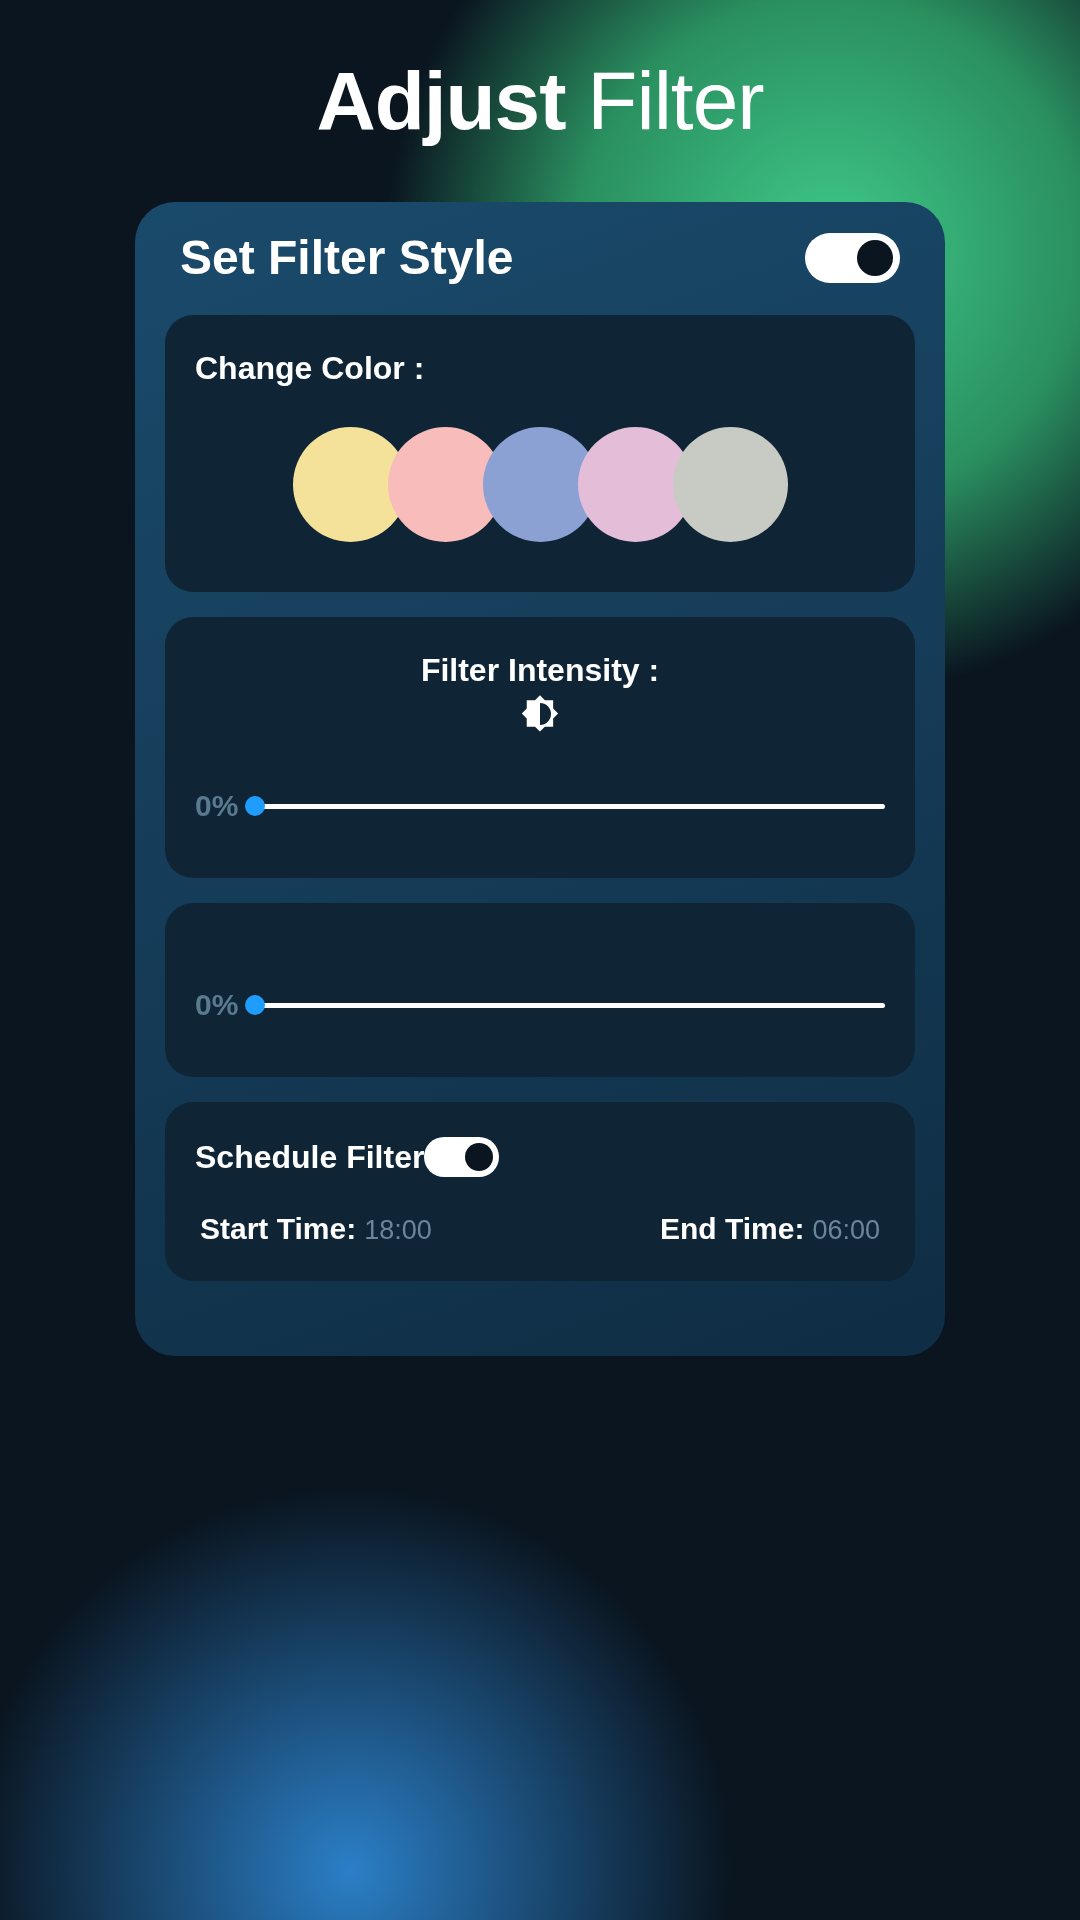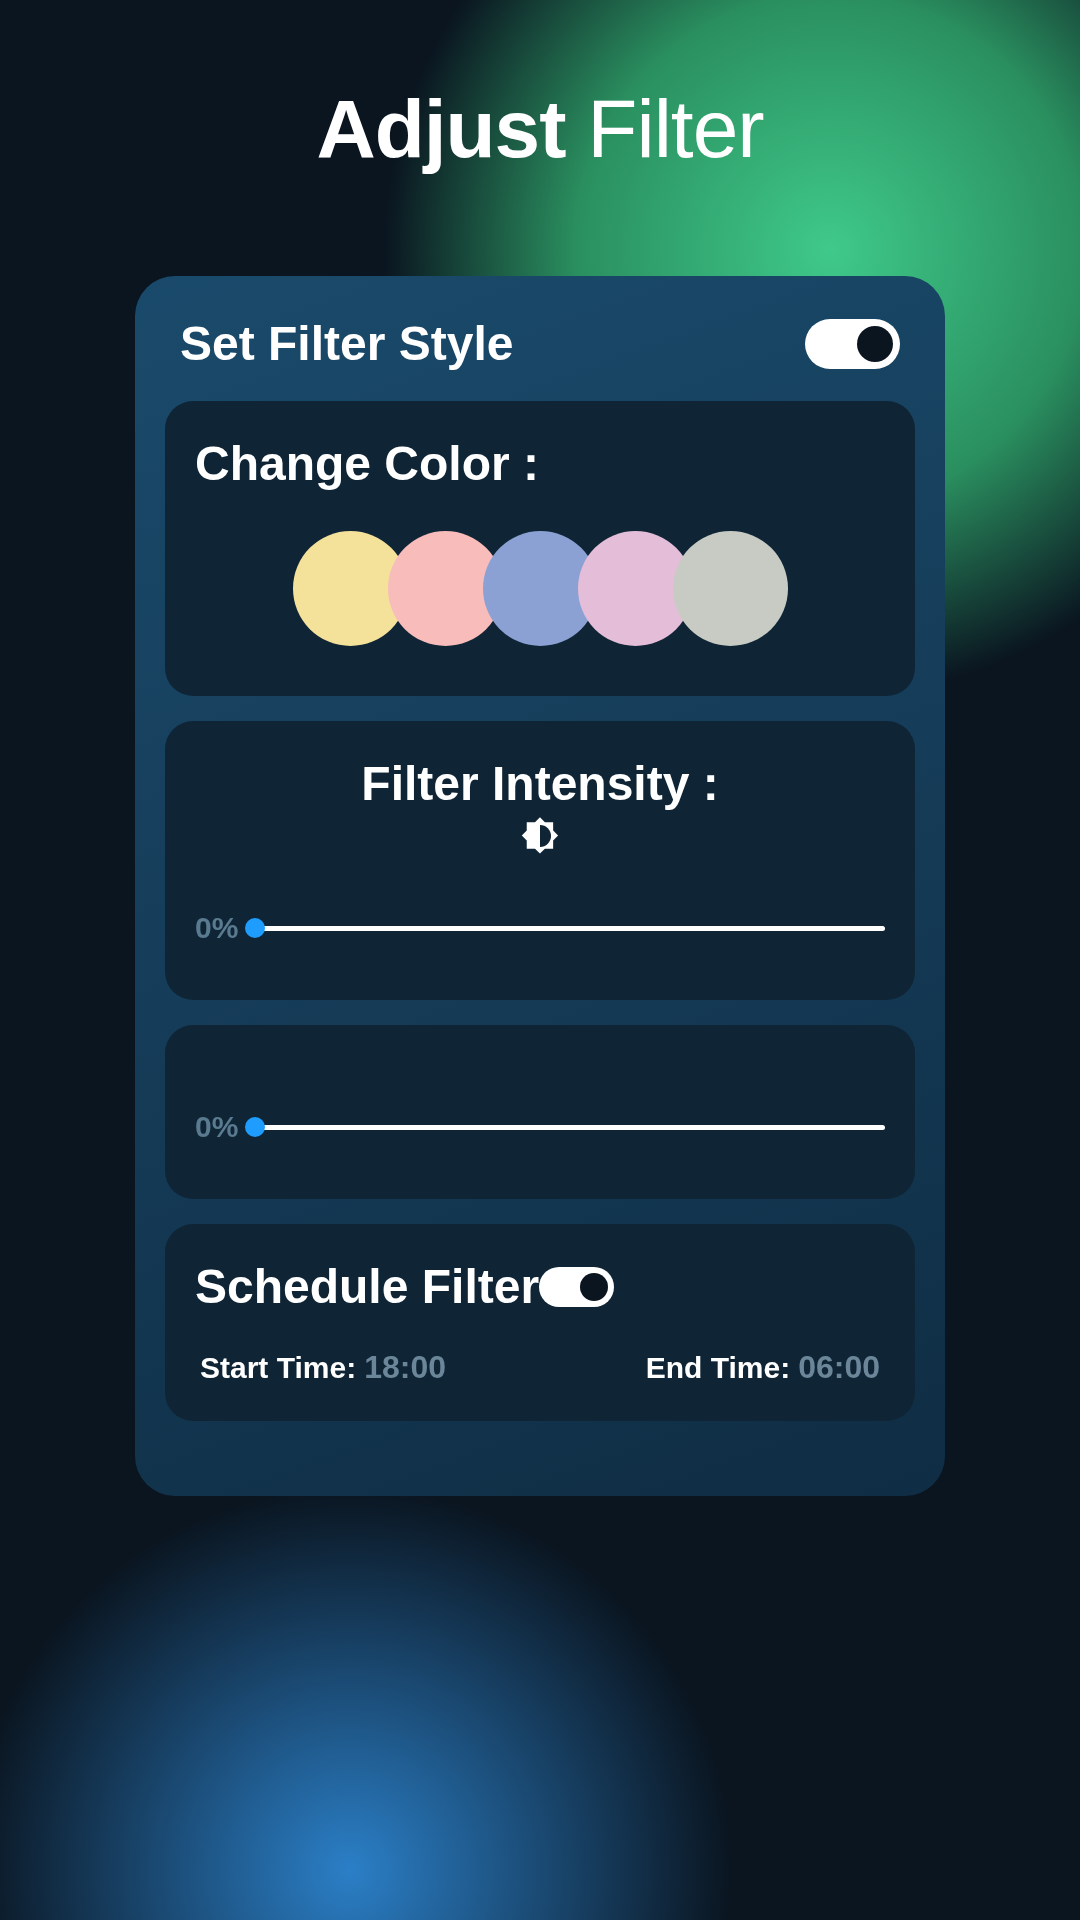--- a/index.html
+++ b/index.html
@@ -25,34 +25,34 @@
   bottom: -400px;
   left: -100px;
   width: 900px;
   height: 900px;
   background: radial-gradient(circle at center, #2b7fc7 0%, transparent 60%);
   border-radius: 50%;
 }
 .page-title {
   position: relative;
   text-align: center;
-  padding-top: 82px;
+  padding-top: 54px;
   color: #fff;
   font-size: 82px;
   letter-spacing: -1px;
 }
 .page-title .bold { font-weight: 800; }
 .page-title .light { font-weight: 400; }
 .panel {
   position: relative;
-  margin: 100px auto 0;
+  margin: 54px auto 0;
   width: 810px;
   background: linear-gradient(160deg, #1a4a6b 0%, #153c58 50%, #0f2d44 100%);
   border-radius: 40px;
-  padding: 40px 30px 50px;
+  padding: 28px 30px 50px;
 }
 .panel-header {
   display: flex;
   justify-content: space-between;
   align-items: center;
   padding: 0 15px 30px;
 }
 .panel-title {
   color: #fff;
   font-size: 48px;
@@ -90,21 +90,21 @@
 }
 .toggle-small.on .toggle-knob { right: 6px; }
 .card {
   background: #0f2536;
   border-radius: 28px;
   padding: 35px 30px;
   margin-bottom: 25px;
 }
 .card-title {
   color: #fff;
-  font-size: 48px;
+  font-size: 32px;
   font-weight: 600;
 }
 .color-row {
   display: flex;
   justify-content: center;
   margin-top: 40px;
   padding-bottom: 15px;
 }
 .color-swatch {
   width: 115px;
@@ -172,22 +172,22 @@
   align-items: baseline;
   gap: 8px;
 }
 .time-label {
   color: #fff;
   font-size: 30px;
   font-weight: 600;
 }
 .time-value {
   color: #6b8599;
-  font-size: 32px;
-  font-weight: 700;
+  font-size: 27px;
+  font-weight: 400;
 }
 </style>
 </head>
 <body>
 
 <div class="bg-green"></div>
 <div class="bg-blue"></div>
 
 <h1 class="page-title">
   <span class="bold">Adjust</span>

